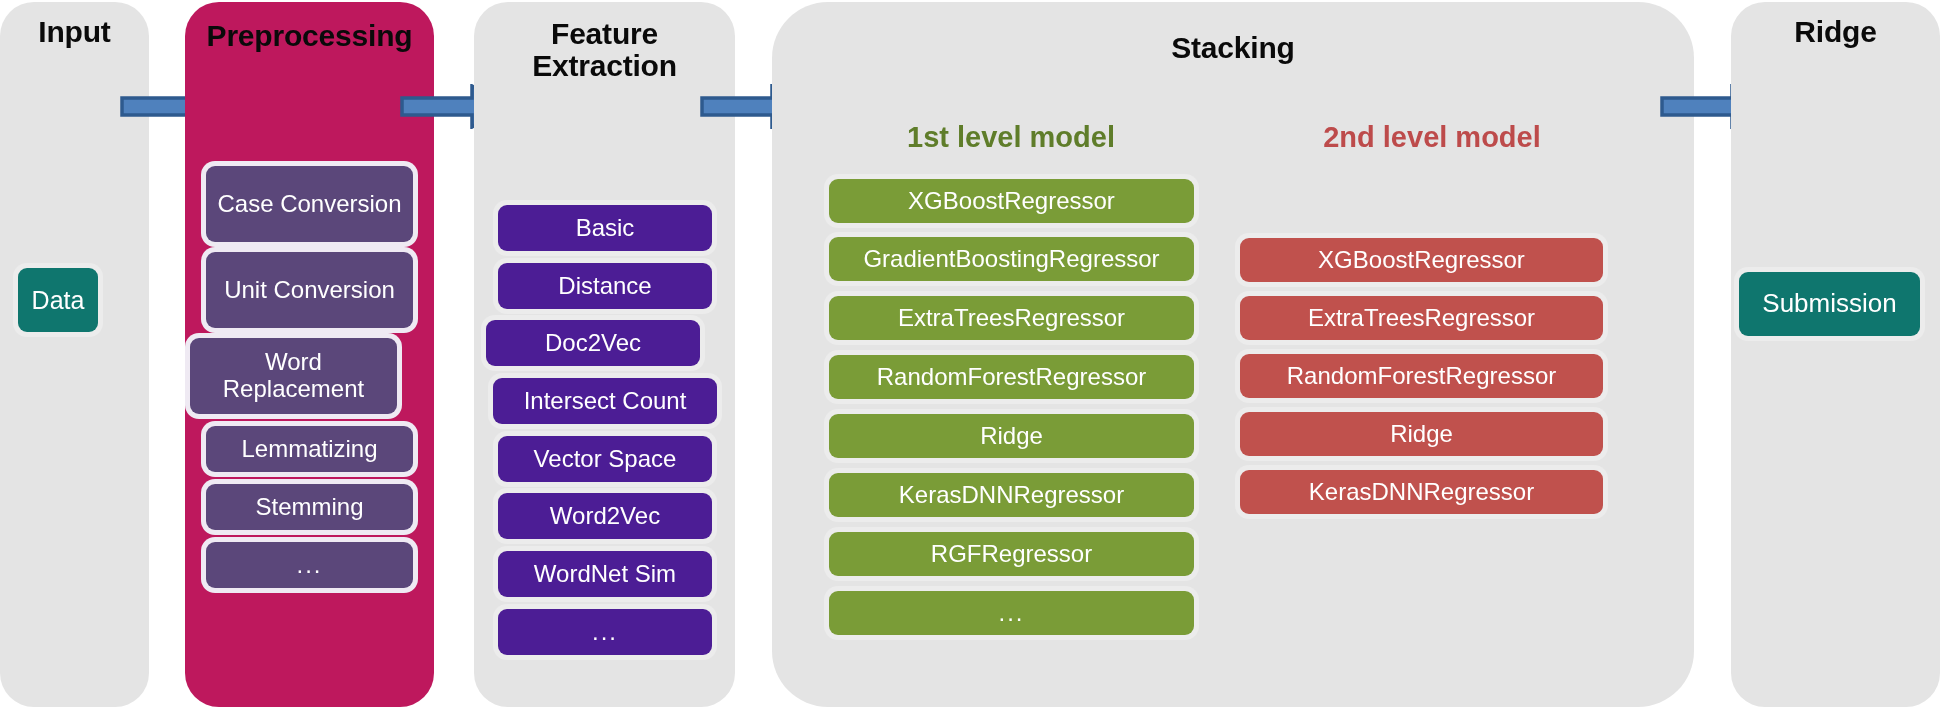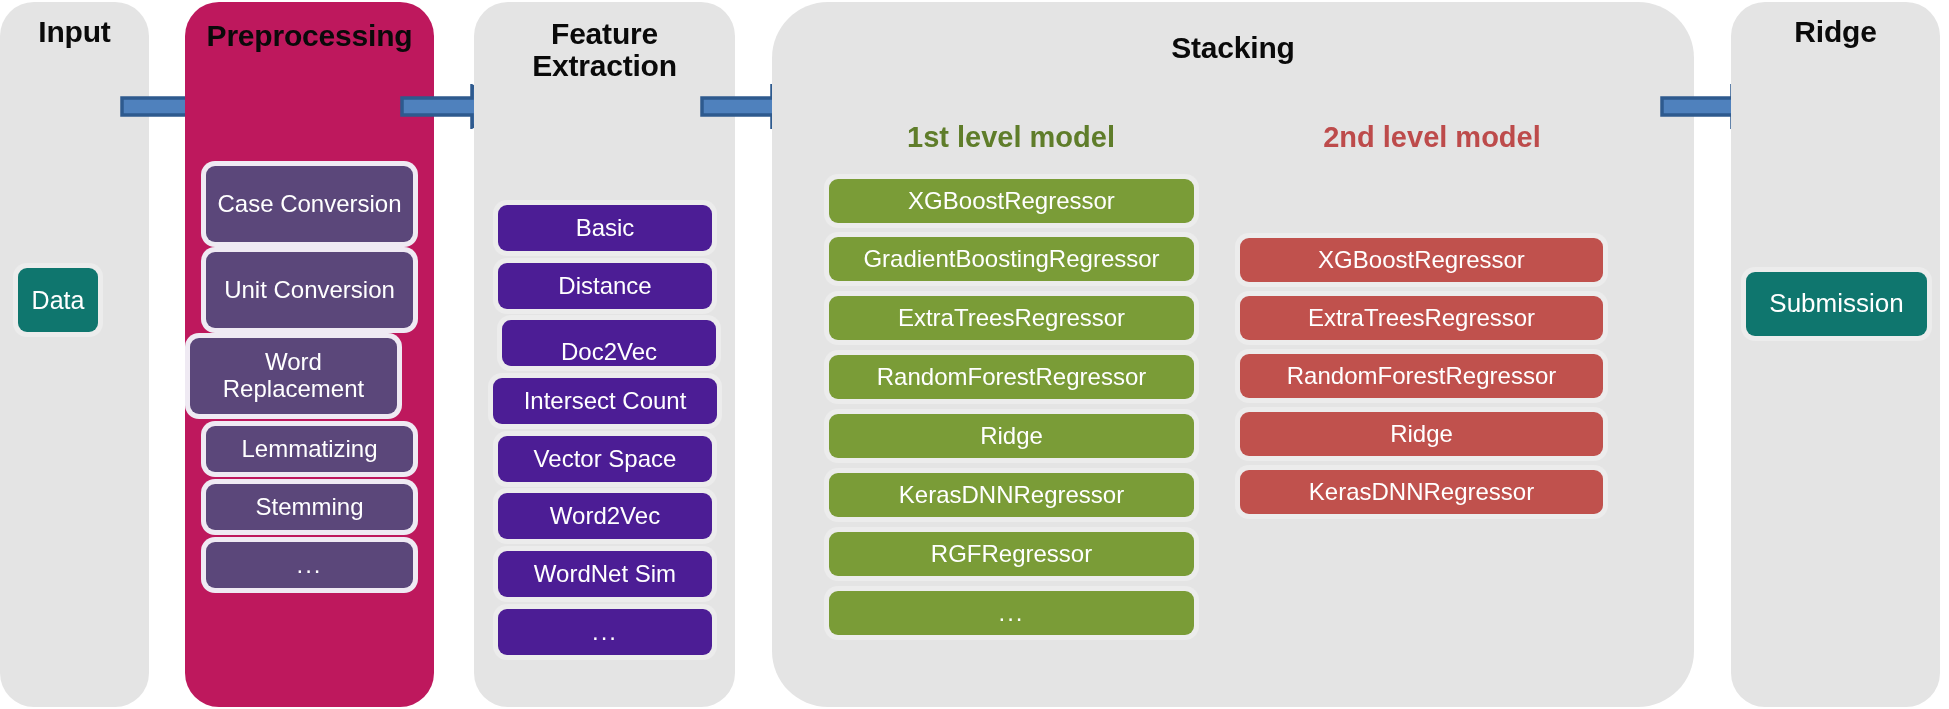--- a/index.html
+++ b/index.html
@@ -110,21 +110,21 @@
 
   <div class="panel" style="left:474px;top:2px;width:261px;height:705px;">
     <div class="panel-title" style="top:16px;font-size:30px;padding:0 36px;">Feature Extraction</div>
 
     <div class="chip olive" style="left:24px;top:166px;width:214px;height:46px;">
       <span>Basic</span>
     </div>
     <div class="chip olive" style="left:24px;top:224px;width:214px;height:46px;">
       <span>Distance</span>
     </div>
-    <div class="chip olive" style="left:28px;top:281px;width:214px;height:46px;align-items:flex-end;">
+    <div class="chip olive" style="left:12px;top:281px;width:214px;height:46px;">
       <span>Doc2Vec</span>
     </div>
     <div class="chip olive" style="left:24px;top:397px;width:214px;height:46px;">
       <span>Vector Space</span>
     </div>
     <div class="chip olive" style="left:19px;top:339px;width:224px;height:46px;">
       <span>Intersect Count</span>
     </div>
     <div class="chip olive" style="left:24px;top:454px;width:214px;height:46px;">
       <span>Word2Vec</span>
@@ -193,18 +193,18 @@
   </div>
 
   <div class="arrow" style="left:1660px;top:84px;width:110px;height:45px;">
     <svg width="110" height="45" viewBox="0 0 110 45">
       <polygon points="2,14 72,14 72,2 107,22.5 72,43 72,31 2,31" fill="#4f81bd" stroke="#2e5a8e" stroke-width="3.5" stroke-linejoin="miter"></polygon>
     </svg>
   </div>
 
   <div class="panel" style="left:1731px;top:2px;width:209px;height:705px;">
     <div class="panel-title" style="top:14px;font-size:30px;">Ridge</div>
-    <div class="chip darkred" style="left:15px;top:270px;width:181px;height:64px;font-size:26px;box-shadow:0 0 0 5px #ececec;">
+    <div class="chip darkred" style="left:8px;top:270px;width:181px;height:64px;font-size:26px;box-shadow:0 0 0 5px #ececec;">
       <span>Submission</span>
     </div>
   </div>
 
 </div>
 
 </body></html>

